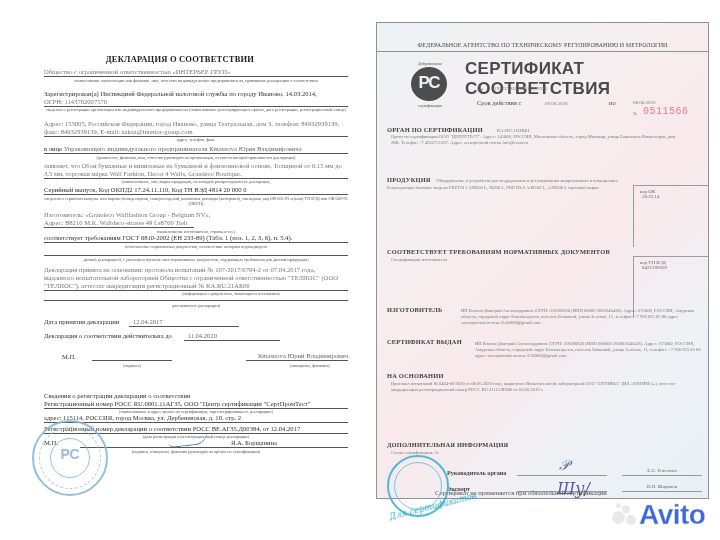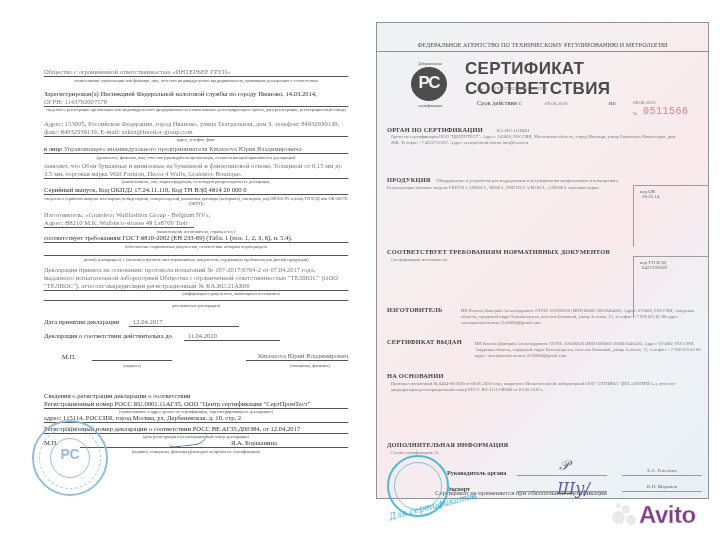--- a/index.html
+++ b/index.html
@@ -49,26 +49,27 @@
   .cert .sig-name { position: absolute; font-size: 5px; color: #666; text-align: center; filter: blur(0.3px); }
   .cert .sig-mark { position: absolute; font-family: "DejaVu Serif", serif; font-style: italic; color: #5a5e9a; }
   .cert .footer { position: absolute; left: 58px; top: 466px; font-size: 6.6px; color: #555; }
   .stamp-right { position: absolute; left: 10px; top: 432px; width: 62px; height: 62px; border-radius: 50%; border: 2px solid #3fb3d3; opacity: 0.9; }
   .stamp-right .ring { position: absolute; left: 5px; top: 5px; width: 48px; height: 48px; border-radius: 50%; border: 1px solid #63c3dd; }
   .stamp-right .txt { position: absolute; left: -4px; top: 22px; font-family: "DejaVu Serif", serif; font-style: italic; font-size: 8.5px; color: #1f9fc5; transform: rotate(-14deg); white-space: nowrap; }
 
   .avito { position: absolute; left: 612px; top: 500px; height: 30px; display: flex; align-items: center; opacity: 0.85; }
   .avito .dots { position: relative; width: 24px; height: 24px; margin-right: 3px; }
   .avito .dots span { position: absolute; border-radius: 50%; background: #e6e6e6; }
-  .avito .word { font-family: "Liberation Sans", sans-serif; font-weight: bold; font-size: 24px; color: #701a75; letter-spacing: -0.5px; -webkit-text-stroke: 0.4px #d4d4d4; }
+  .avito .word { font-family: "Liberation Sans", sans-serif; font-weight: bold; font-size: 28px; color: #1d4ed8; letter-spacing: -0.5px; -webkit-text-stroke: 0.4px #d4d4d4; }
 </style>
 </head>
 <body>
 
 <div class="decl">
+  <div class="title">ДЕКЛАРАЦИЯ О СООТВЕТСТВИИ</div>
 
   <div class="line ul blur" style="top:68px;">Общество с ограниченной ответственностью «ИНТЕРЬЕР ГРУП»</div>
   <div class="cap" style="top:78px;">наименование организации или фамилия, имя, отчество индивидуального предпринимателя, принявших декларацию о соответствии</div>
 
   <div class="line" style="top:90px;">Зарегистрирован(а) Инспекцией Федеральной налоговой службы по городу Иваново, 14.03.2014,</div>
   <div class="line ul blur" style="top:98px;">ОГРН: 1143702007570</div>
   <div class="cap" style="top:107px;">сведения о регистрации организации или индивидуального предпринимателя (наименование регистрирующего органа, дата регистрации, регистрационный номер)</div>
 
   <div class="line blur" style="top:120px;">Адрес: 153005, Российская Федерация, город Иваново, улица Театральная, дом 3, телефон: 84932939139,</div>
   <div class="line ul blur" style="top:128px;">факс: 84932939139, E-mail: zakaz@interior-group.com</div>

